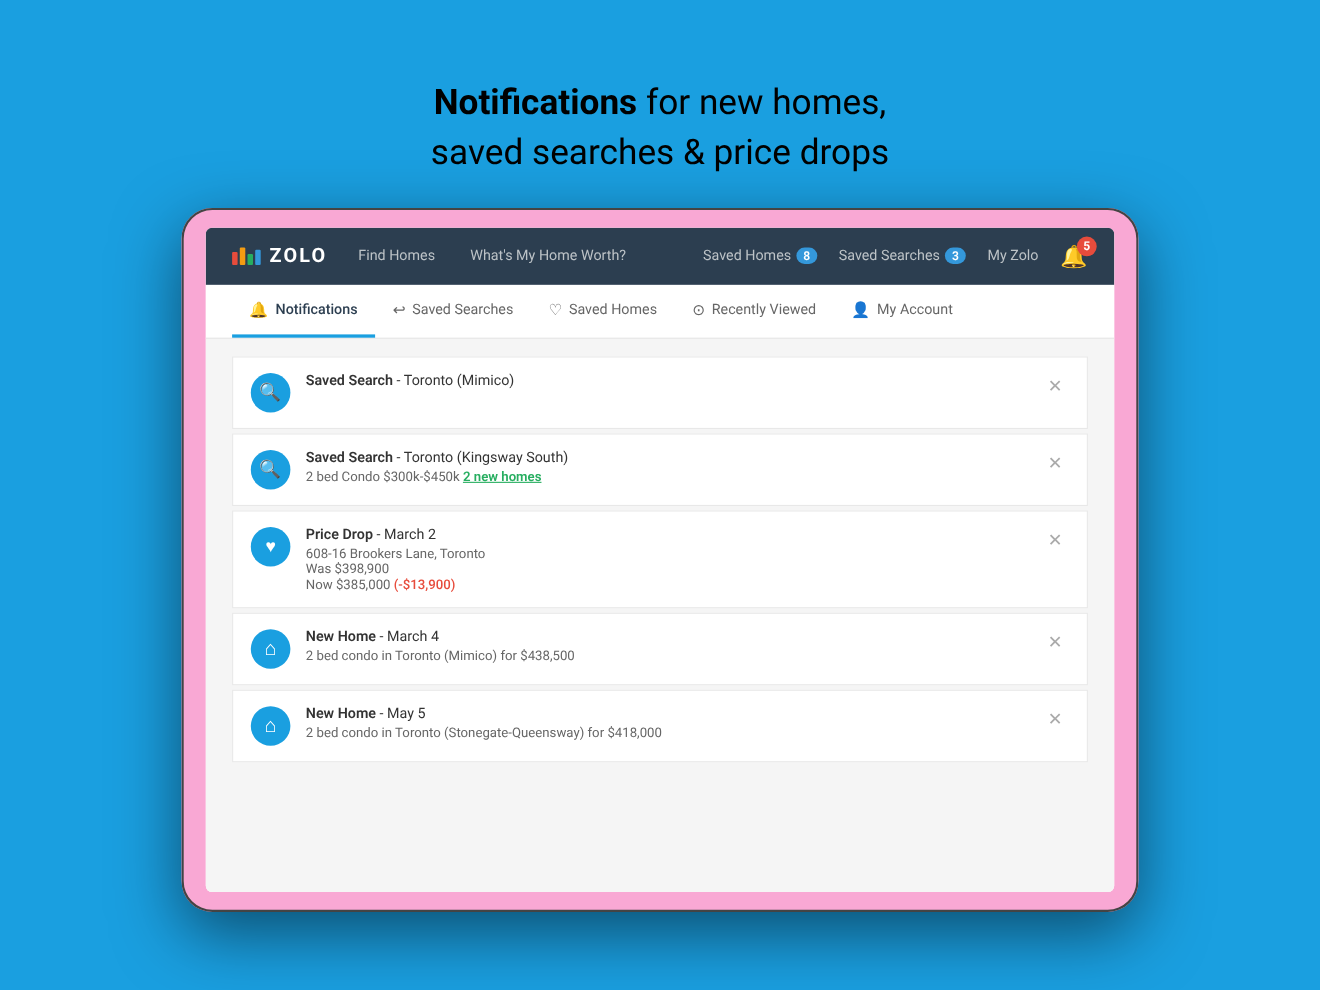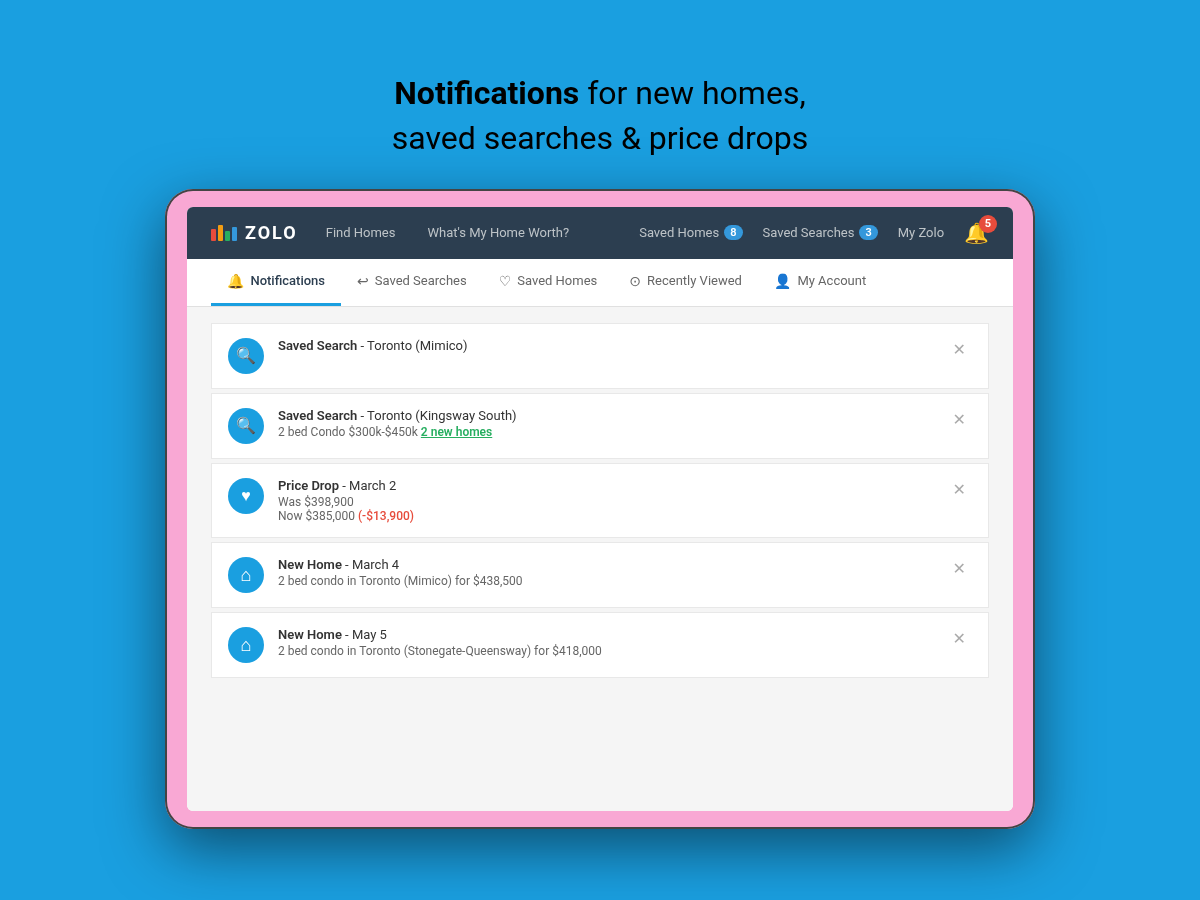--- a/index.html
+++ b/index.html
@@ -343,20 +343,21 @@
         <span class="notif-close">✕</span>
       </div>
 
       <div class="notification-item">
         <div class="notif-icon">♥</div>
         <div class="notif-content">
           <div class="notif-title">
             <strong>Price Drop</strong><span> - March 2</span>
           </div>
           <div class="notif-detail">
+            <div>608-16 Brookers Lane, Toronto</div>
             <div>Was $398,900</div>
             <div>
               <span>Now $385,000</span>
               <span class="price-drop">(-$13,900)</span>
             </div>
           </div>
         </div>
         <span class="notif-close">✕</span>
       </div>
 

